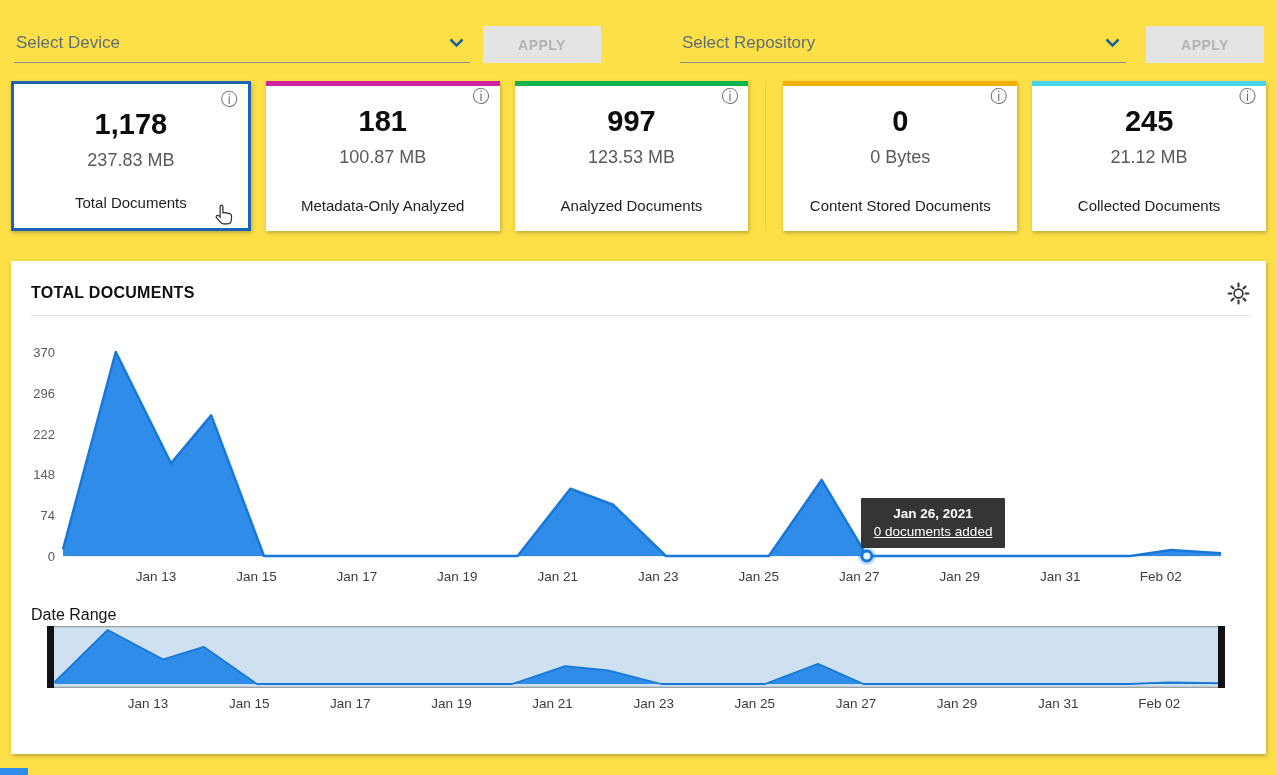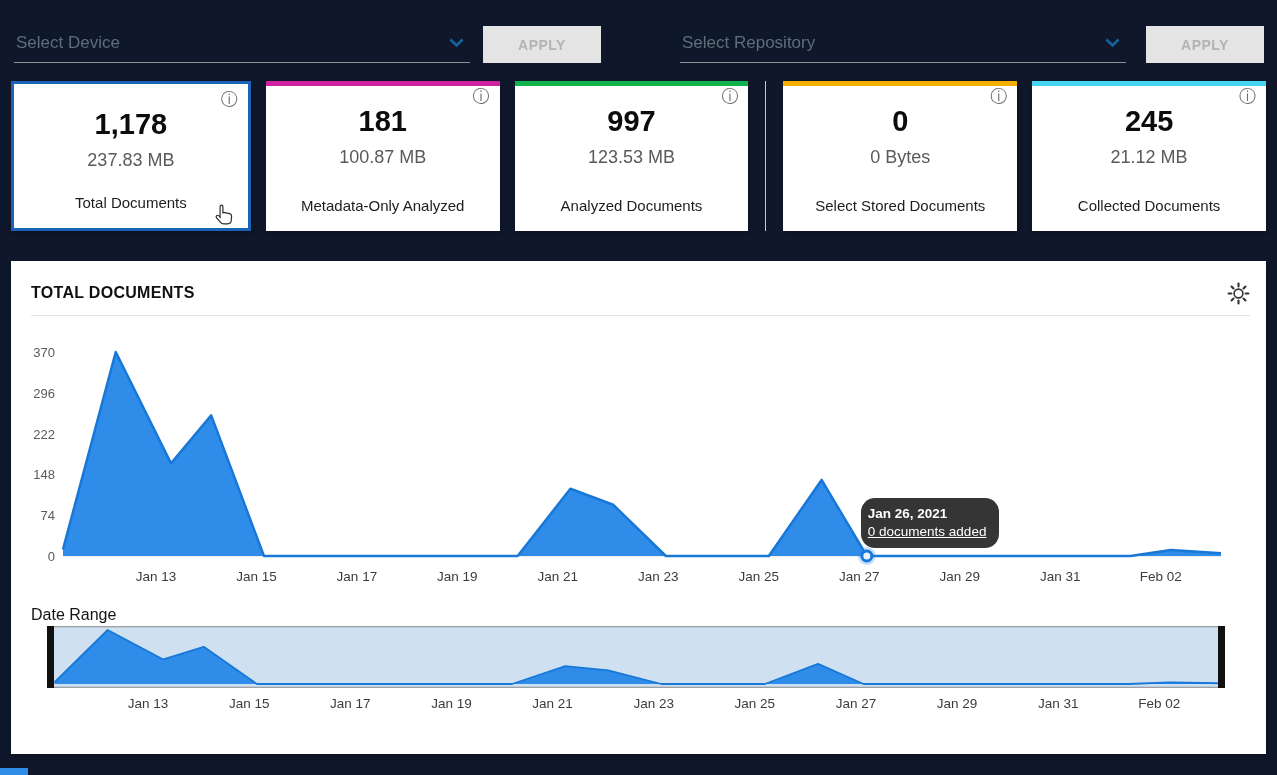--- a/index.html
+++ b/index.html
@@ -1,21 +1,21 @@
 <!DOCTYPE html>
 <html><head>
 <meta charset="utf-8">
 <style>
   * { box-sizing: border-box; margin: 0; padding: 0; }
   html,body { background:#ededed; }
   body { font-family: "Liberation Sans", "DejaVu Sans", sans-serif; }
   #app {
     position: relative;
     width: 1277px; height: 775px;
-    background:#0f172a;
+    background:#fde047;
     overflow: hidden;
   }
 
   
   .topbar { display:flex; align-items:flex-end; padding:16px 12px 0 14px; }
   .select {
     display:flex; align-items:center; justify-content:space-between;
     border-bottom:1px solid #8a9196; padding:0 6px 9px 2px;
     color:#5f6e78; font-size:17px; cursor:pointer;
   }
@@ -54,22 +54,23 @@
   .panel-header { display:flex; align-items:center; justify-content:space-between; height:24px; }
   .panel-title { font-size:16px; font-weight:bold; letter-spacing:.3px; color:#101010; }
   .gear-btn { background:none; border:none; cursor:pointer; padding:0; line-height:0; }
 
   .chart-section { margin-top:10px; border-top:1px solid #e3e3e3; padding-top:6px; }
   .chart-wrap { position:relative; }
   .chart-wrap svg { display:block; }
 
   .tooltip {
     position:absolute; background:rgba(45,45,45,.96); color:#fff;
-    padding:8px 13px 9px 7px; border-radius:14px; white-space:nowrap;
+    padding:8px 13px 9px 13px; border-radius:1px; white-space:nowrap;
     pointer-events:none;
+    text-align:center;
   }
   .tooltip .tt-title { font-weight:bold; font-size:13.5px; }
   .tooltip .tt-text { font-size:13.5px; margin-top:3px;text-decoration:underline; }
 
   .range-label { font-size:16px; color:#141414; margin:16px 0 2px 0; }
   .brush-wrap { margin-left:16px; }
   .brush-wrap svg { display:block; }
 
   .corner-accent { position:absolute; left:0; bottom:0; width:28px; height:7px; background:#2f8ce8; }
 
@@ -125,21 +126,21 @@
       <div class="count">997</div>
       <div class="size">123.53 MB</div>
       <div class="label">Analyzed Documents</div>
     </div>
     <div class="card-divider"></div>
     <div class="card">
       <div class="accent" style="background: rgb(245, 175, 0);"></div>
       <span class="info">ⓘ</span>
       <div class="count">0</div>
       <div class="size">0 Bytes</div>
-      <div class="label">Select Stored Documents</div>
+      <div class="label">Content Stored Documents</div>
     </div>
     <div class="card">
       <div class="accent" style="background: rgb(69, 213, 242);"></div>
       <span class="info">ⓘ</span>
       <div class="count">245</div>
       <div class="size">21.12 MB</div>
       <div class="label">Collected Documents</div>
     </div>
   </div>
 

